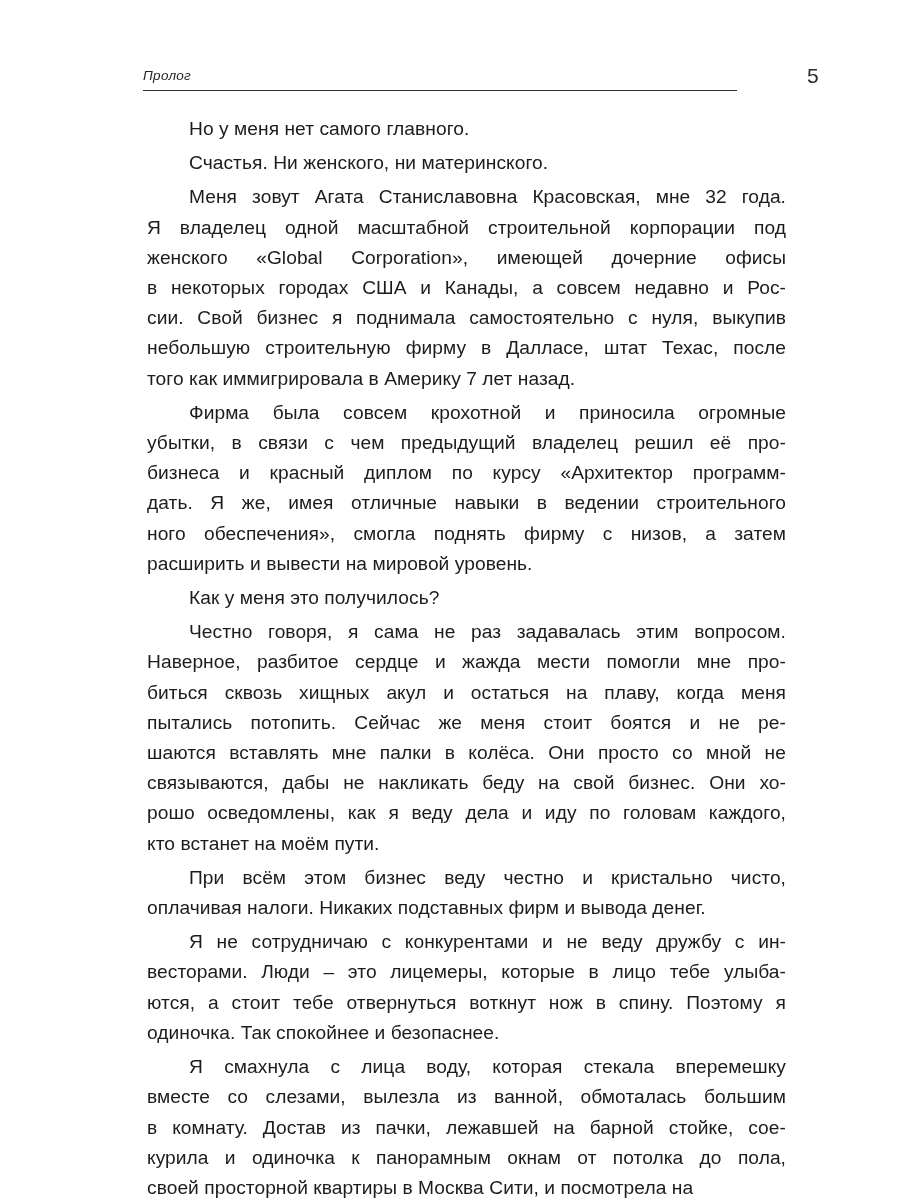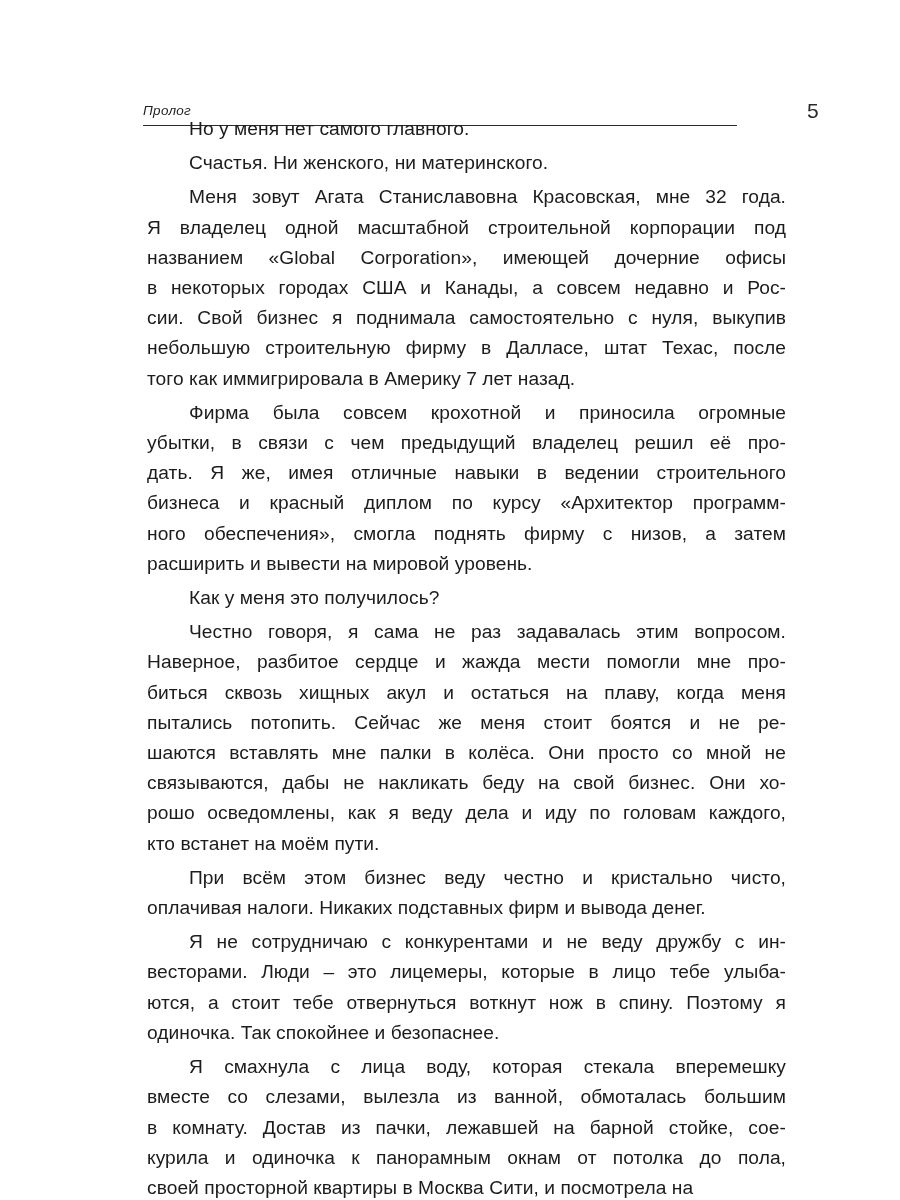--- a/index.html
+++ b/index.html
@@ -25,21 +25,20 @@
     box-sizing: border-box;
   }
 
   
   .running-head {
     position: absolute;
     left: 143px;
     top: 68px;
     width: 647px;
     height: 30px;
-    margin-top: 35px;
   }
   .running-head-inner {
     position: relative;
     display: flex;
     align-items: baseline;
     justify-content: space-between;
     height: 24px;
   }
   .chapter-name {
     font-family: "Liberation Sans", "DejaVu Sans", sans-serif;
@@ -124,31 +123,31 @@
   <div class="textblock">
       <p class="para">
         <span class="line indent flush">Но у меня нет самого главного.</span>
       </p>
       <p class="para">
         <span class="line indent flush">Счастья. Ни женского, ни материнского.</span>
       </p>
       <p class="para">
         <span class="line indent">Меня зовут Агата Станиславовна Красовская, мне 32 года.</span>
         <span class="line">Я владелец одной масштабной строительной корпорации под</span>
-        <span class="line">названием «Global Corporation», имеющей дочерние офисы</span>
+        <span class="line">женского «Global Corporation», имеющей дочерние офисы</span>
         <span class="line">в некоторых городах США и Канады, а совсем недавно и Рос-</span>
         <span class="line">сии. Свой бизнес я поднимала самостоятельно с нуля, выкупив</span>
         <span class="line">небольшую строительную фирму в Далласе, штат Техас, после</span>
         <span class="line flush">того как иммигрировала в Америку 7 лет назад.</span>
       </p>
       <p class="para">
         <span class="line indent">Фирма была совсем крохотной и приносила огромные</span>
         <span class="line">убытки, в связи с чем предыдущий владелец решил её про-</span>
+        <span class="line">бизнеса и красный диплом по курсу «Архитектор программ-</span>
         <span class="line">дать. Я же, имея отличные навыки в ведении строительного</span>
-        <span class="line">бизнеса и красный диплом по курсу «Архитектор программ-</span>
         <span class="line">ного обеспечения», смогла поднять фирму с низов, а затем</span>
         <span class="line flush">расширить и вывести на мировой уровень.</span>
       </p>
       <p class="para">
         <span class="line indent flush">Как у меня это получилось?</span>
       </p>
       <p class="para">
         <span class="line indent">Честно говоря, я сама не раз задавалась этим вопросом.</span>
         <span class="line">Наверное, разбитое сердце и жажда мести помогли мне про-</span>
         <span class="line">биться сквозь хищных акул и остаться на плаву, когда меня</span>

